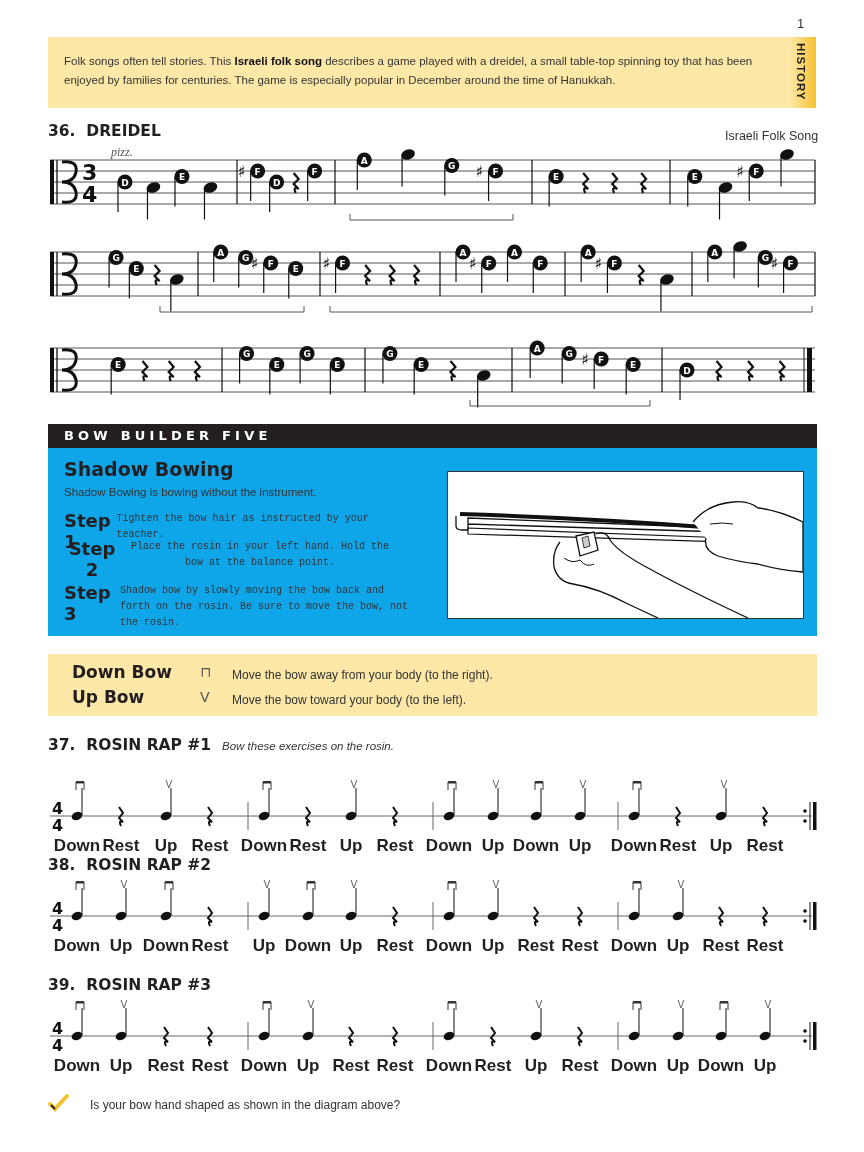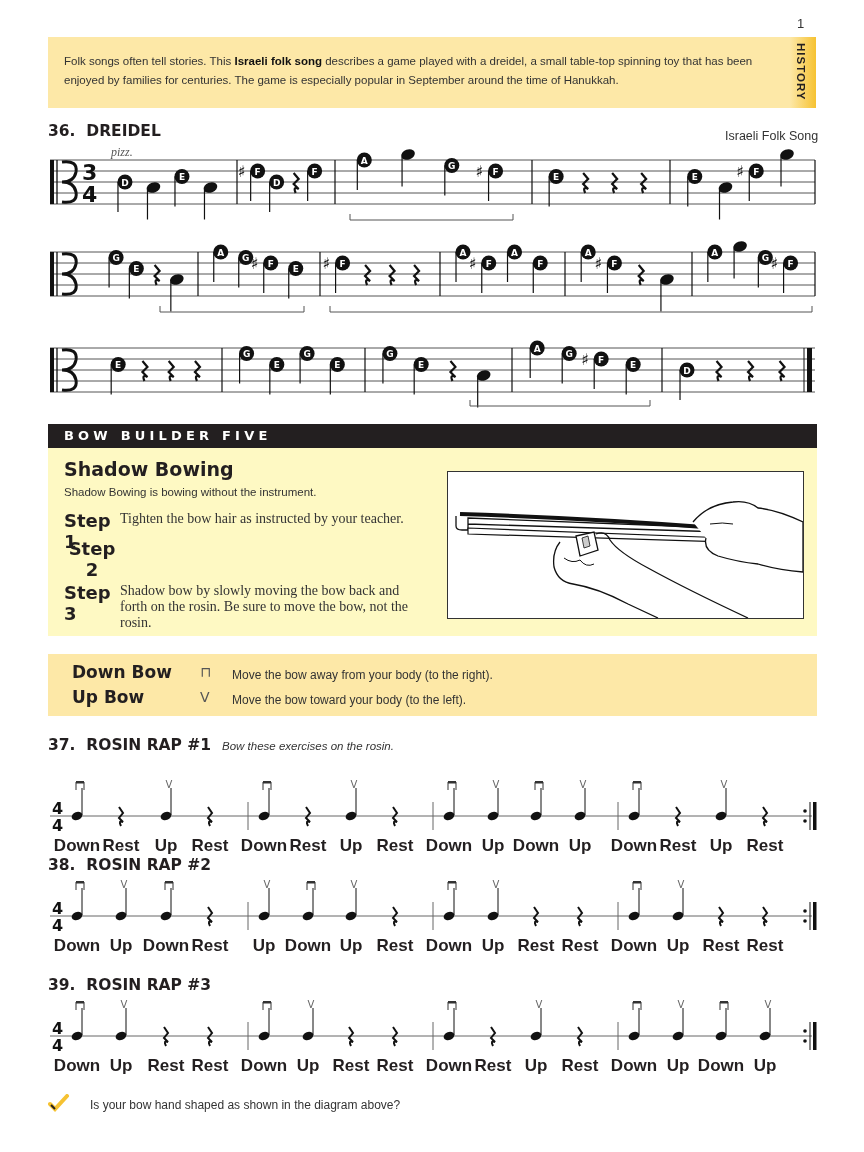--- a/index.html
+++ b/index.html
@@ -11,41 +11,41 @@
   .history-text b { color: #111; }
   .history-tab { right: 0; top: 0; width: 26px; height: 71px; background: linear-gradient(to right, #fde8a7, #f6c232); }
   .history-label { position: absolute; left: 5px; top: 6px; writing-mode: vertical-rl; font-weight: bold; font-size: 11.5px; letter-spacing: 1px; color: #231f20; font-family: "Liberation Sans", sans-serif; }
   .ex-title { font-family: "DejaVu Sans", sans-serif; font-weight: bold; font-size: 15.5px; color: #231f20; }
   .ex-sub { font-family: "Liberation Sans", sans-serif; font-style: italic; font-size: 11.5px; color: #333; }
   .composer { font-family: "Liberation Sans", sans-serif; font-size: 12.5px; color: #333; }
   .pizz { font-family: "Liberation Serif", serif; font-style: italic; font-size: 12px; color: #555; }
   svg text { font-family: "DejaVu Sans", sans-serif; }
   .bb-bar { left: 48px; top: 424px; width: 769px; height: 24px; background: #231f20; }
   .bb-label { position: absolute; left: 16px; top: 4px; color: #fff; font-weight: bold; font-size: 13px; letter-spacing: 4.2px; font-family: "DejaVu Sans", sans-serif; }
-  .bb-panel { left: 48px; top: 448px; width: 769px; height: 188px; background: #fef9c3; }
+  .bb-panel { left: 48px; top: 448px; width: 769px; height: 188px; background: #0ea5e9; }
   .shadow-title { position: absolute; left: 16px; top: 10px; font-size: 19px; font-weight: bold; color: #231f20; }
   .shadow-desc { position: absolute; left: 16px; top: 38px; font-size: 11.5px; color: #333; font-family: "Liberation Sans", sans-serif; }
   .step { position: absolute; left: 16px; display: flex; }
   .step-label { font-weight: bold; font-size: 18px; width: 56px; color: #231f20; }
-  .step-text { font-size: 14px; line-height: 16px; color: #333; font-family: Liberation Serif, serif; padding-top: 1px; }
+  .step-text { font-size: 10px; line-height: 16px; color: #333; font-family: Liberation Mono, monospace; padding-top: 1px; }
   .illus { position: absolute; left: 399px; top: 23px; width: 357px; height: 148px; background: #fff; border: 1px solid #333; }
   .bow-box { left: 48px; top: 654px; width: 769px; height: 62px; background: #fde8a7; text-align: center; }
   .bow-name { position: absolute; left: 24px; font-weight: bold; font-size: 17px; color: #231f20; }
   .bow-sym { position: absolute; left: 152px; font-size: 14px; color: #555; }
   .bow-desc { position: absolute; left: 184px; font-size: 12px; color: #333; font-family: "Liberation Sans", sans-serif; }
   .rap-label { font-family: Liberation Sans, sans-serif; font-weight: bold; font-size: 17px; color: #231f20; position: absolute; transform: translateX(-50%); }
   .check-q { left: 90px; top: 1098px; font-size: 12px; color: #333; font-family: "Liberation Sans", sans-serif; }
 </style>
 </head>
 <body>
 
 <div class="abs page-num">1</div>
 
 <div class="abs history-box">
-  <div class="abs history-text"><span>Folk songs often tell stories.  This </span><b>Israeli folk song</b><span> describes a game played with a dreidel, a small table-top spinning toy that has been enjoyed by families for centuries.  The game is especially popular in September around the time of Hanukkah.</span></div>
+  <div class="abs history-text"><span>Folk songs often tell stories.  This </span><b>Israeli folk song</b><span> describes a game played with a dreidel, a small table-top spinning toy that has been enjoyed by families for centuries.  The game is especially popular in December around the time of Hanukkah.</span></div>
   <div class="abs history-tab">
     <span class="history-label">HISTORY</span>
   </div>
 </div>
 
 <div class="abs ex-title" style="left:48px;top:122px;">
   <span>36.</span>&nbsp; <span>DREIDEL</span>
 </div>
 <div class="abs composer" style="left:725px;top:129px;">Israeli Folk Song</div>
 <div class="abs pizz" style="left:111px;top:145px;">pizz.</div>
@@ -272,20 +272,21 @@
 </div>
 <div class="abs bb-panel">
   <div class="shadow-title">Shadow Bowing</div>
   <div class="shadow-desc">Shadow Bowing is bowing without the instrument.</div>
   <div class="step" style="top:62px;width:340px;">
     <span class="step-label">Step 1</span>
     <span class="step-text">Tighten the bow hair as instructed by your teacher.</span>
   </div>
   <div class="step" style="top:90px;width:340px;text-align:center;">
     <span class="step-label">Step 2</span>
+    <span class="step-text" style="width:280px;">Place the rosin in your left hand.  Hold the bow at the balance point.</span>
   </div>
   <div class="step" style="top:134px;width:360px;">
     <span class="step-label">Step 3</span>
     <span class="step-text" style="width:300px;">Shadow bow by slowly moving the bow back and forth on the rosin.  Be sure to move the bow, not the rosin.</span>
   </div>
   <div class="illus">
     <svg width="355" height="146" viewBox="0 0 355 146">
 
       <path d="M8,44 L8,54 Q8,58 14,58 L20,58 L20,46 L275,56 L275,60 L20,52" fill="#fff" stroke="#111" stroke-width="1.3"></path>
       <path d="M12,42 Q140,46 270,56" stroke="#111" stroke-width="4" fill="none"></path>

